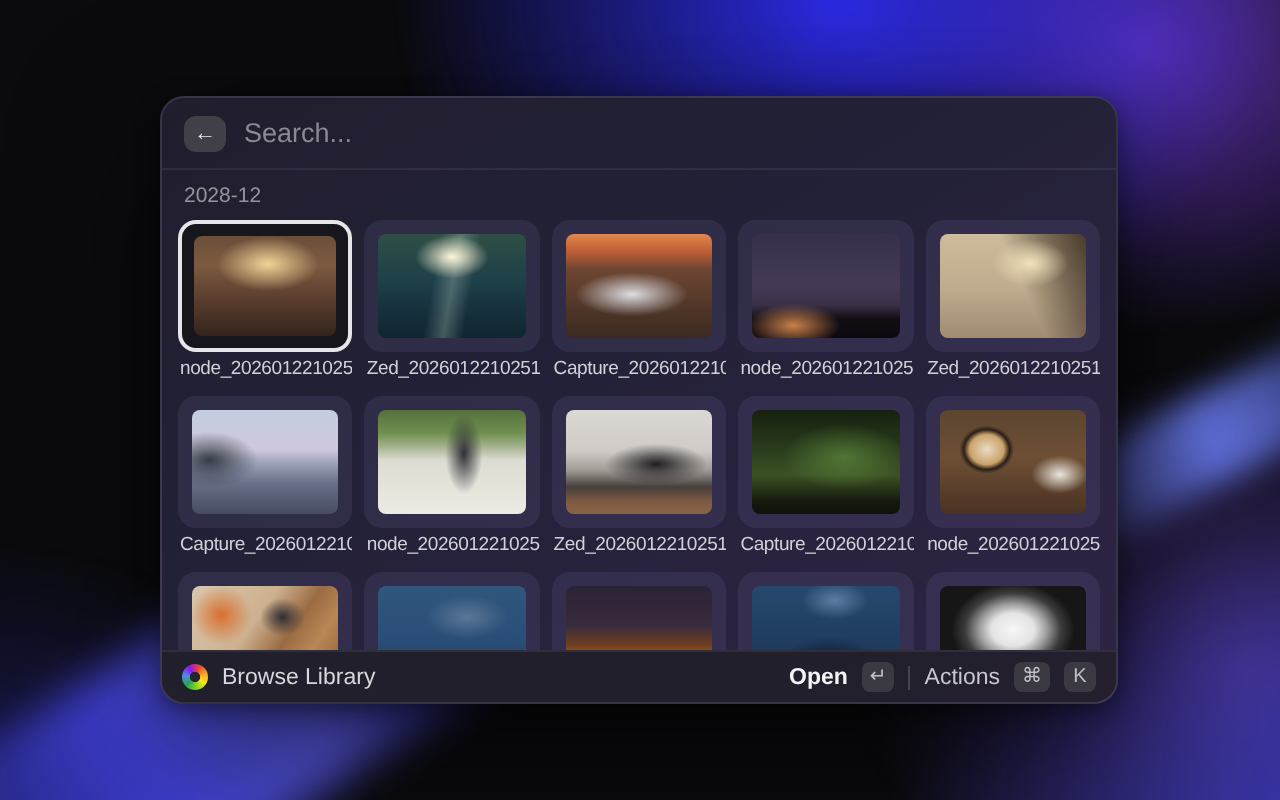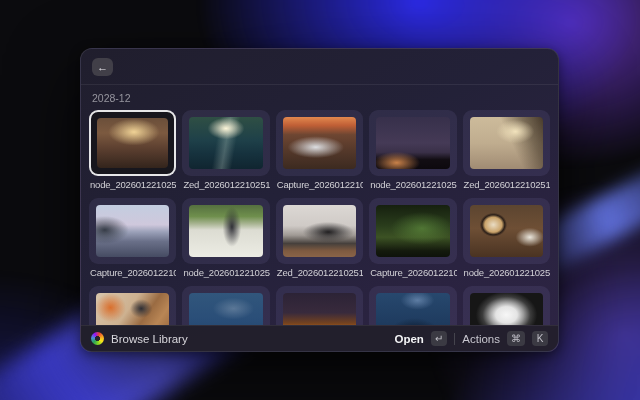--- a/index.html
+++ b/index.html
@@ -75,20 +75,21 @@
   <div class="band1"></div>
   <div class="band2"></div>
 </div>
 
 <div class="window">
 
   <div class="header">
     <button class="back-btn">
       <span>←</span>
     </button>
+    <input class="search-input" type="text" placeholder="Search..." style="">
   </div>
 
   <div class="content">
     <div class="section-label">2028-12</div>
     <div class="grid">
         <div class="cell">
           <div class="card selected">
             <div class="thumb" style="background: radial-gradient(60% 45% at 52% 28%, rgb(240, 211, 150) 0%, rgba(240, 211, 150, 0) 60%), linear-gradient(rgb(107, 79, 58) 0%, rgb(124, 90, 64) 30%, rgb(93, 64, 48) 60%, rgb(51, 36, 28) 100%);"></div>
           </div>
           <div class="fname">node_202601221025...</div>

